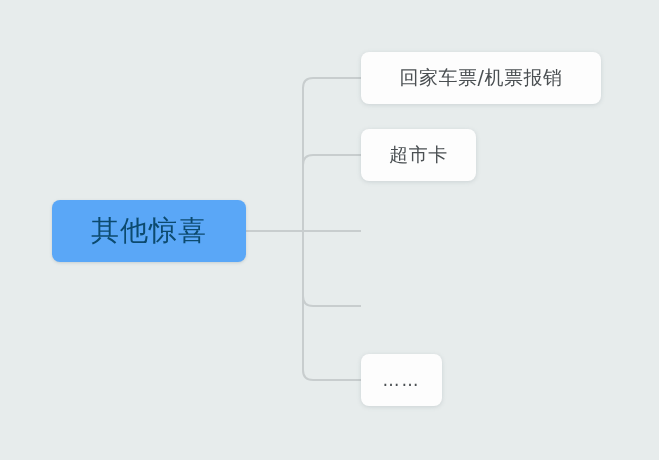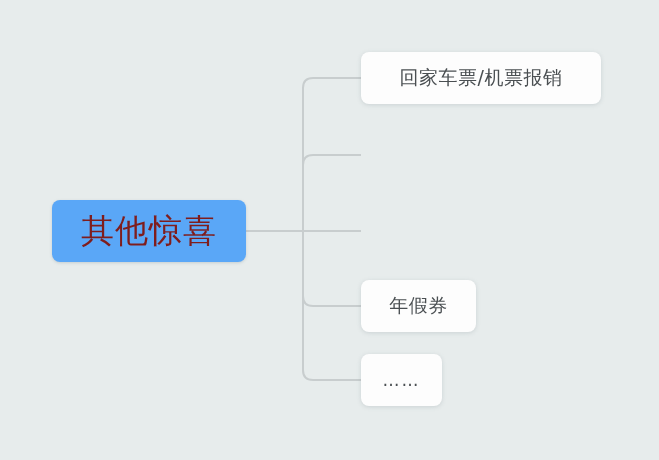--- a/index.html
+++ b/index.html
@@ -35,22 +35,22 @@
     justify-content: center;
     border-radius: 8px;
     white-space: nowrap;
   }
   #root-node {
     left: 52px;
     top: 200px;
     width: 194px;
     height: 62px;
     background: #5aa7f7;
-    color: #7f1d1d;
-    font-size: 33px;
+    color: #0c4a6e;
+    font-size: 28px;
     letter-spacing: 1px;
     box-shadow: 0 1px 3px rgba(120,140,150,0.30);
   }
   .child-node {
     background: #fdfdfd;
     color: #4a4f52;
     font-size: 19px;
     letter-spacing: 0.5px;
     box-shadow: 0 1px 4px rgba(130,145,152,0.28);
   }
@@ -74,19 +74,19 @@
       <path d="M303,231 H361"></path>
       <path d="M303,296 Q303,306 313,306 H361"></path>
       <path d="M303,370 Q303,380 313,380 H361"></path>
     </g>
   </svg>
 
   <div class="node" id="root-node">其他惊喜</div>
 
   <div class="node child-node" id="child-node-0">回家车票/机票报销</div>
 
+  <div class="node child-node" id="child-node-1">超市卡</div>
 
 
-  <div class="node child-node" id="child-node-3">年假券</div>
 
   <div class="node child-node" id="child-node-4">……</div>
 
 </div>
 
 </body></html>

